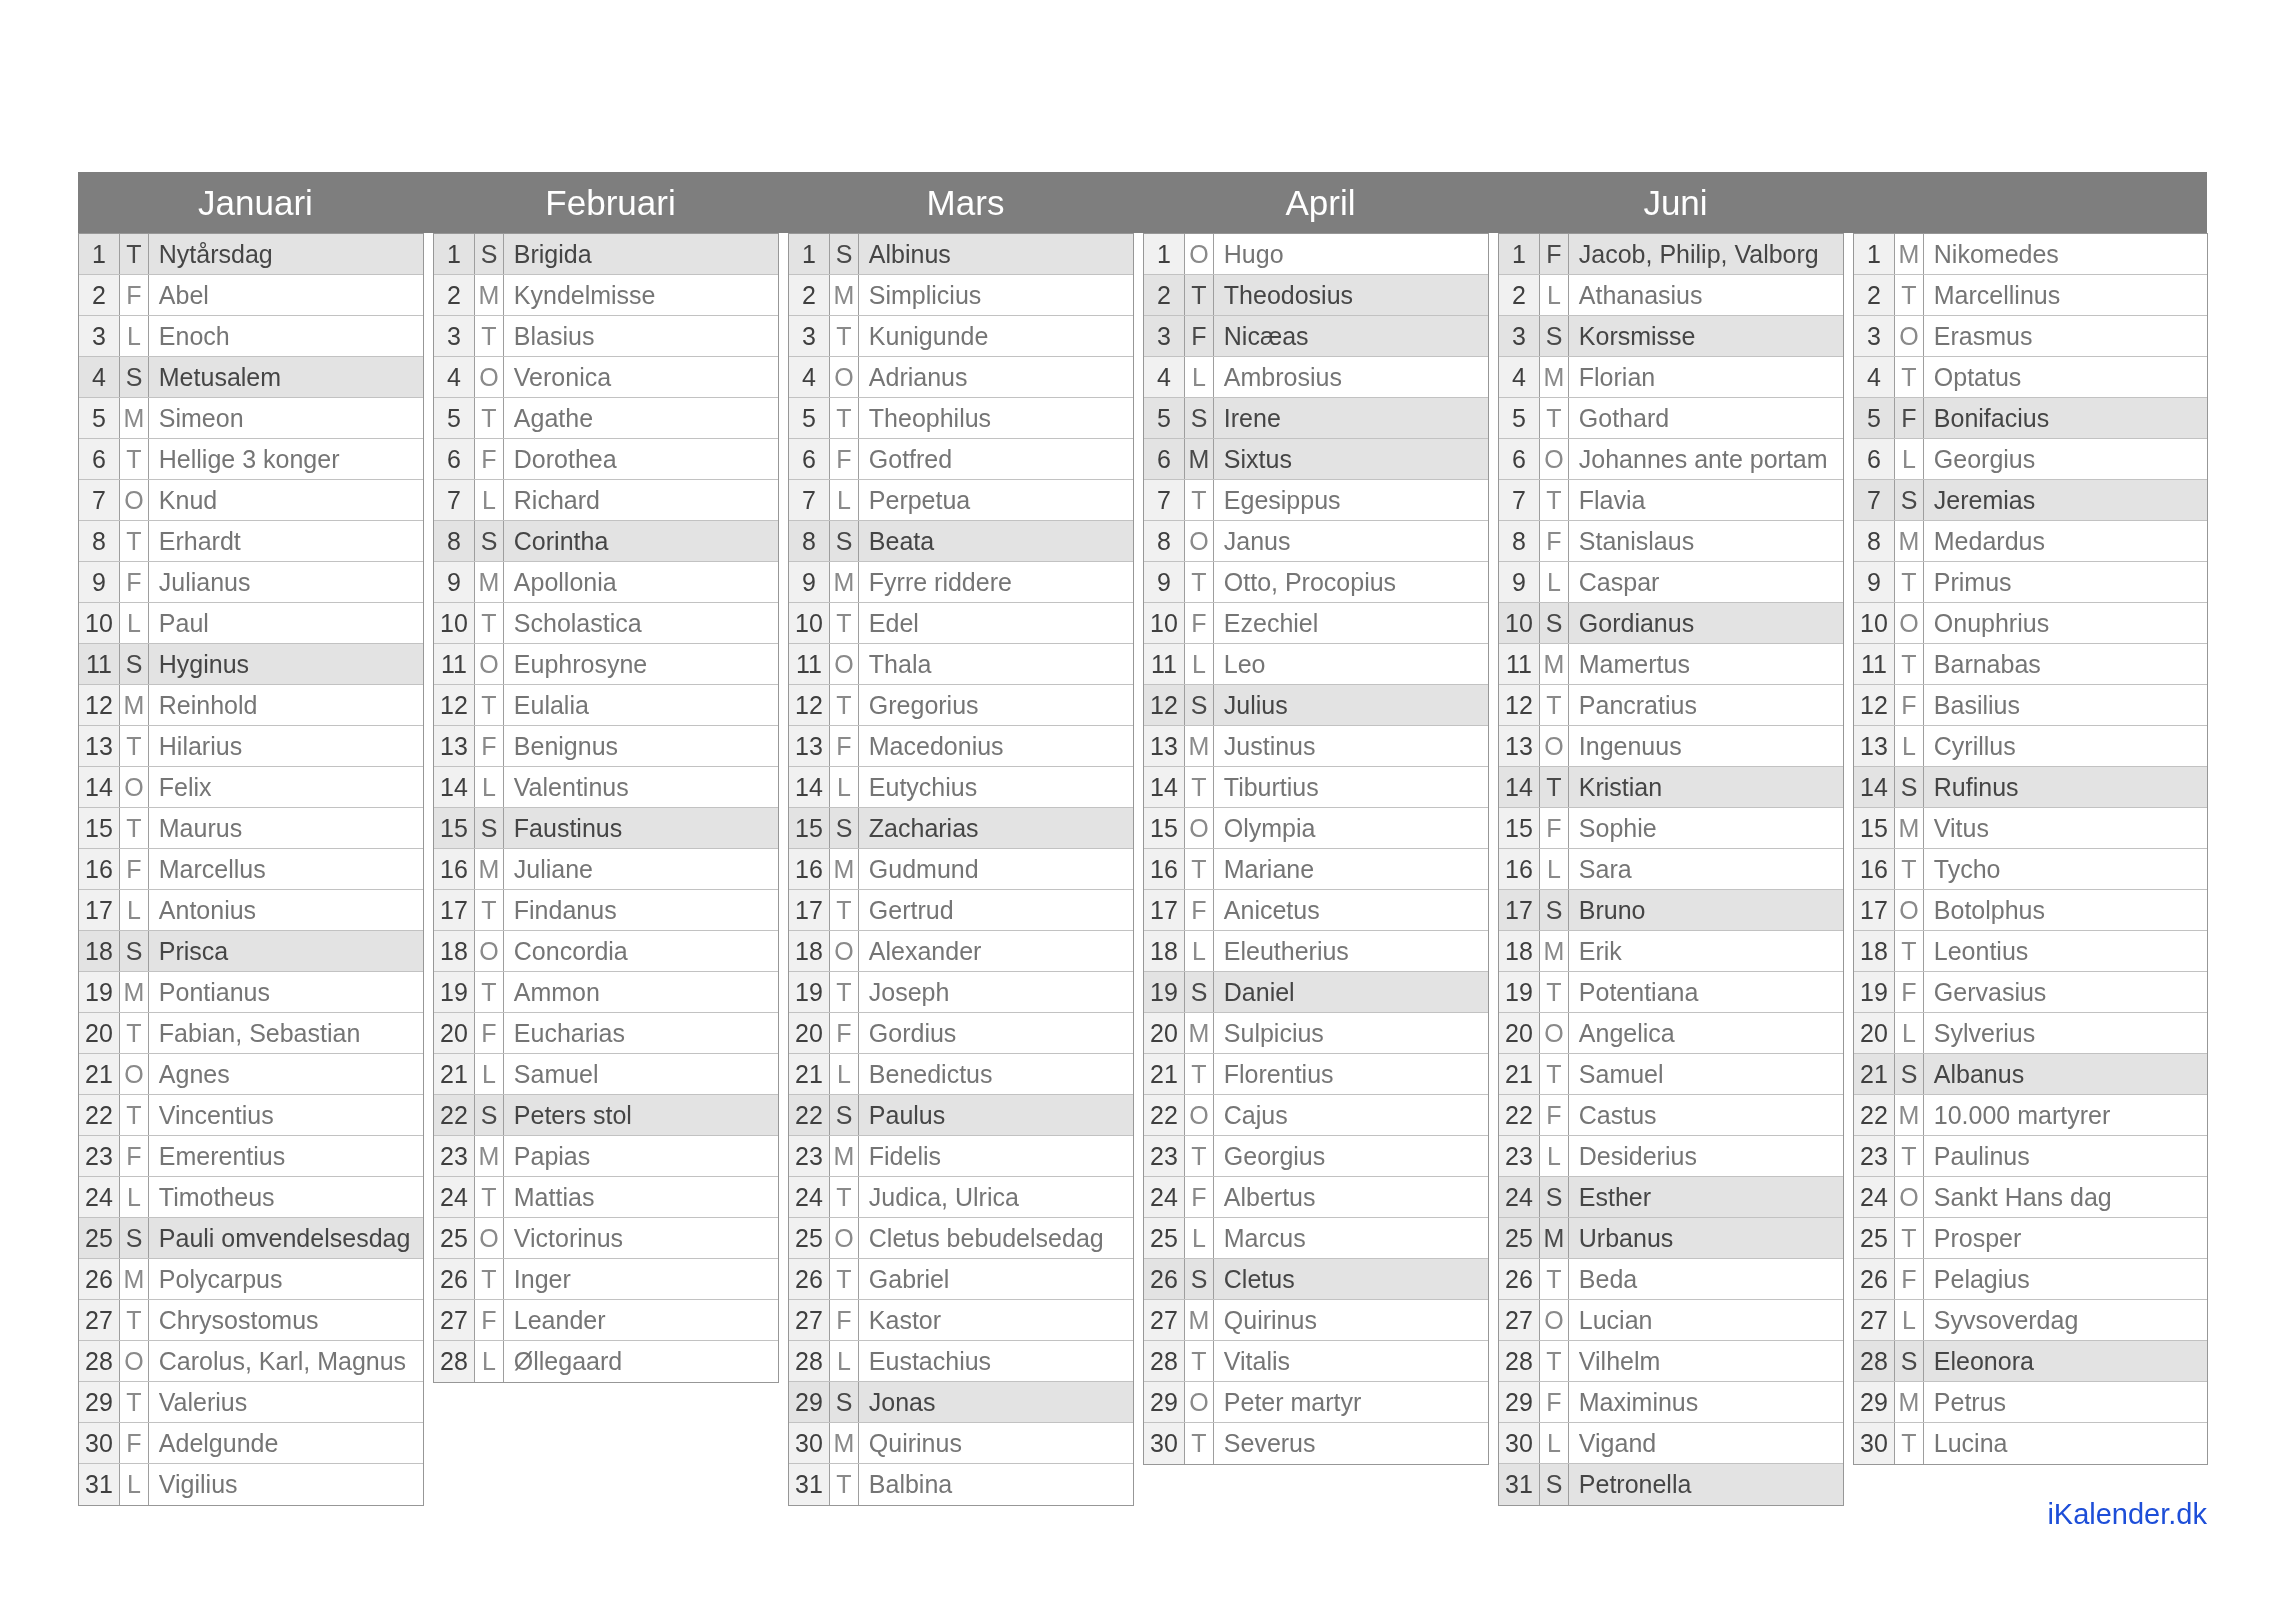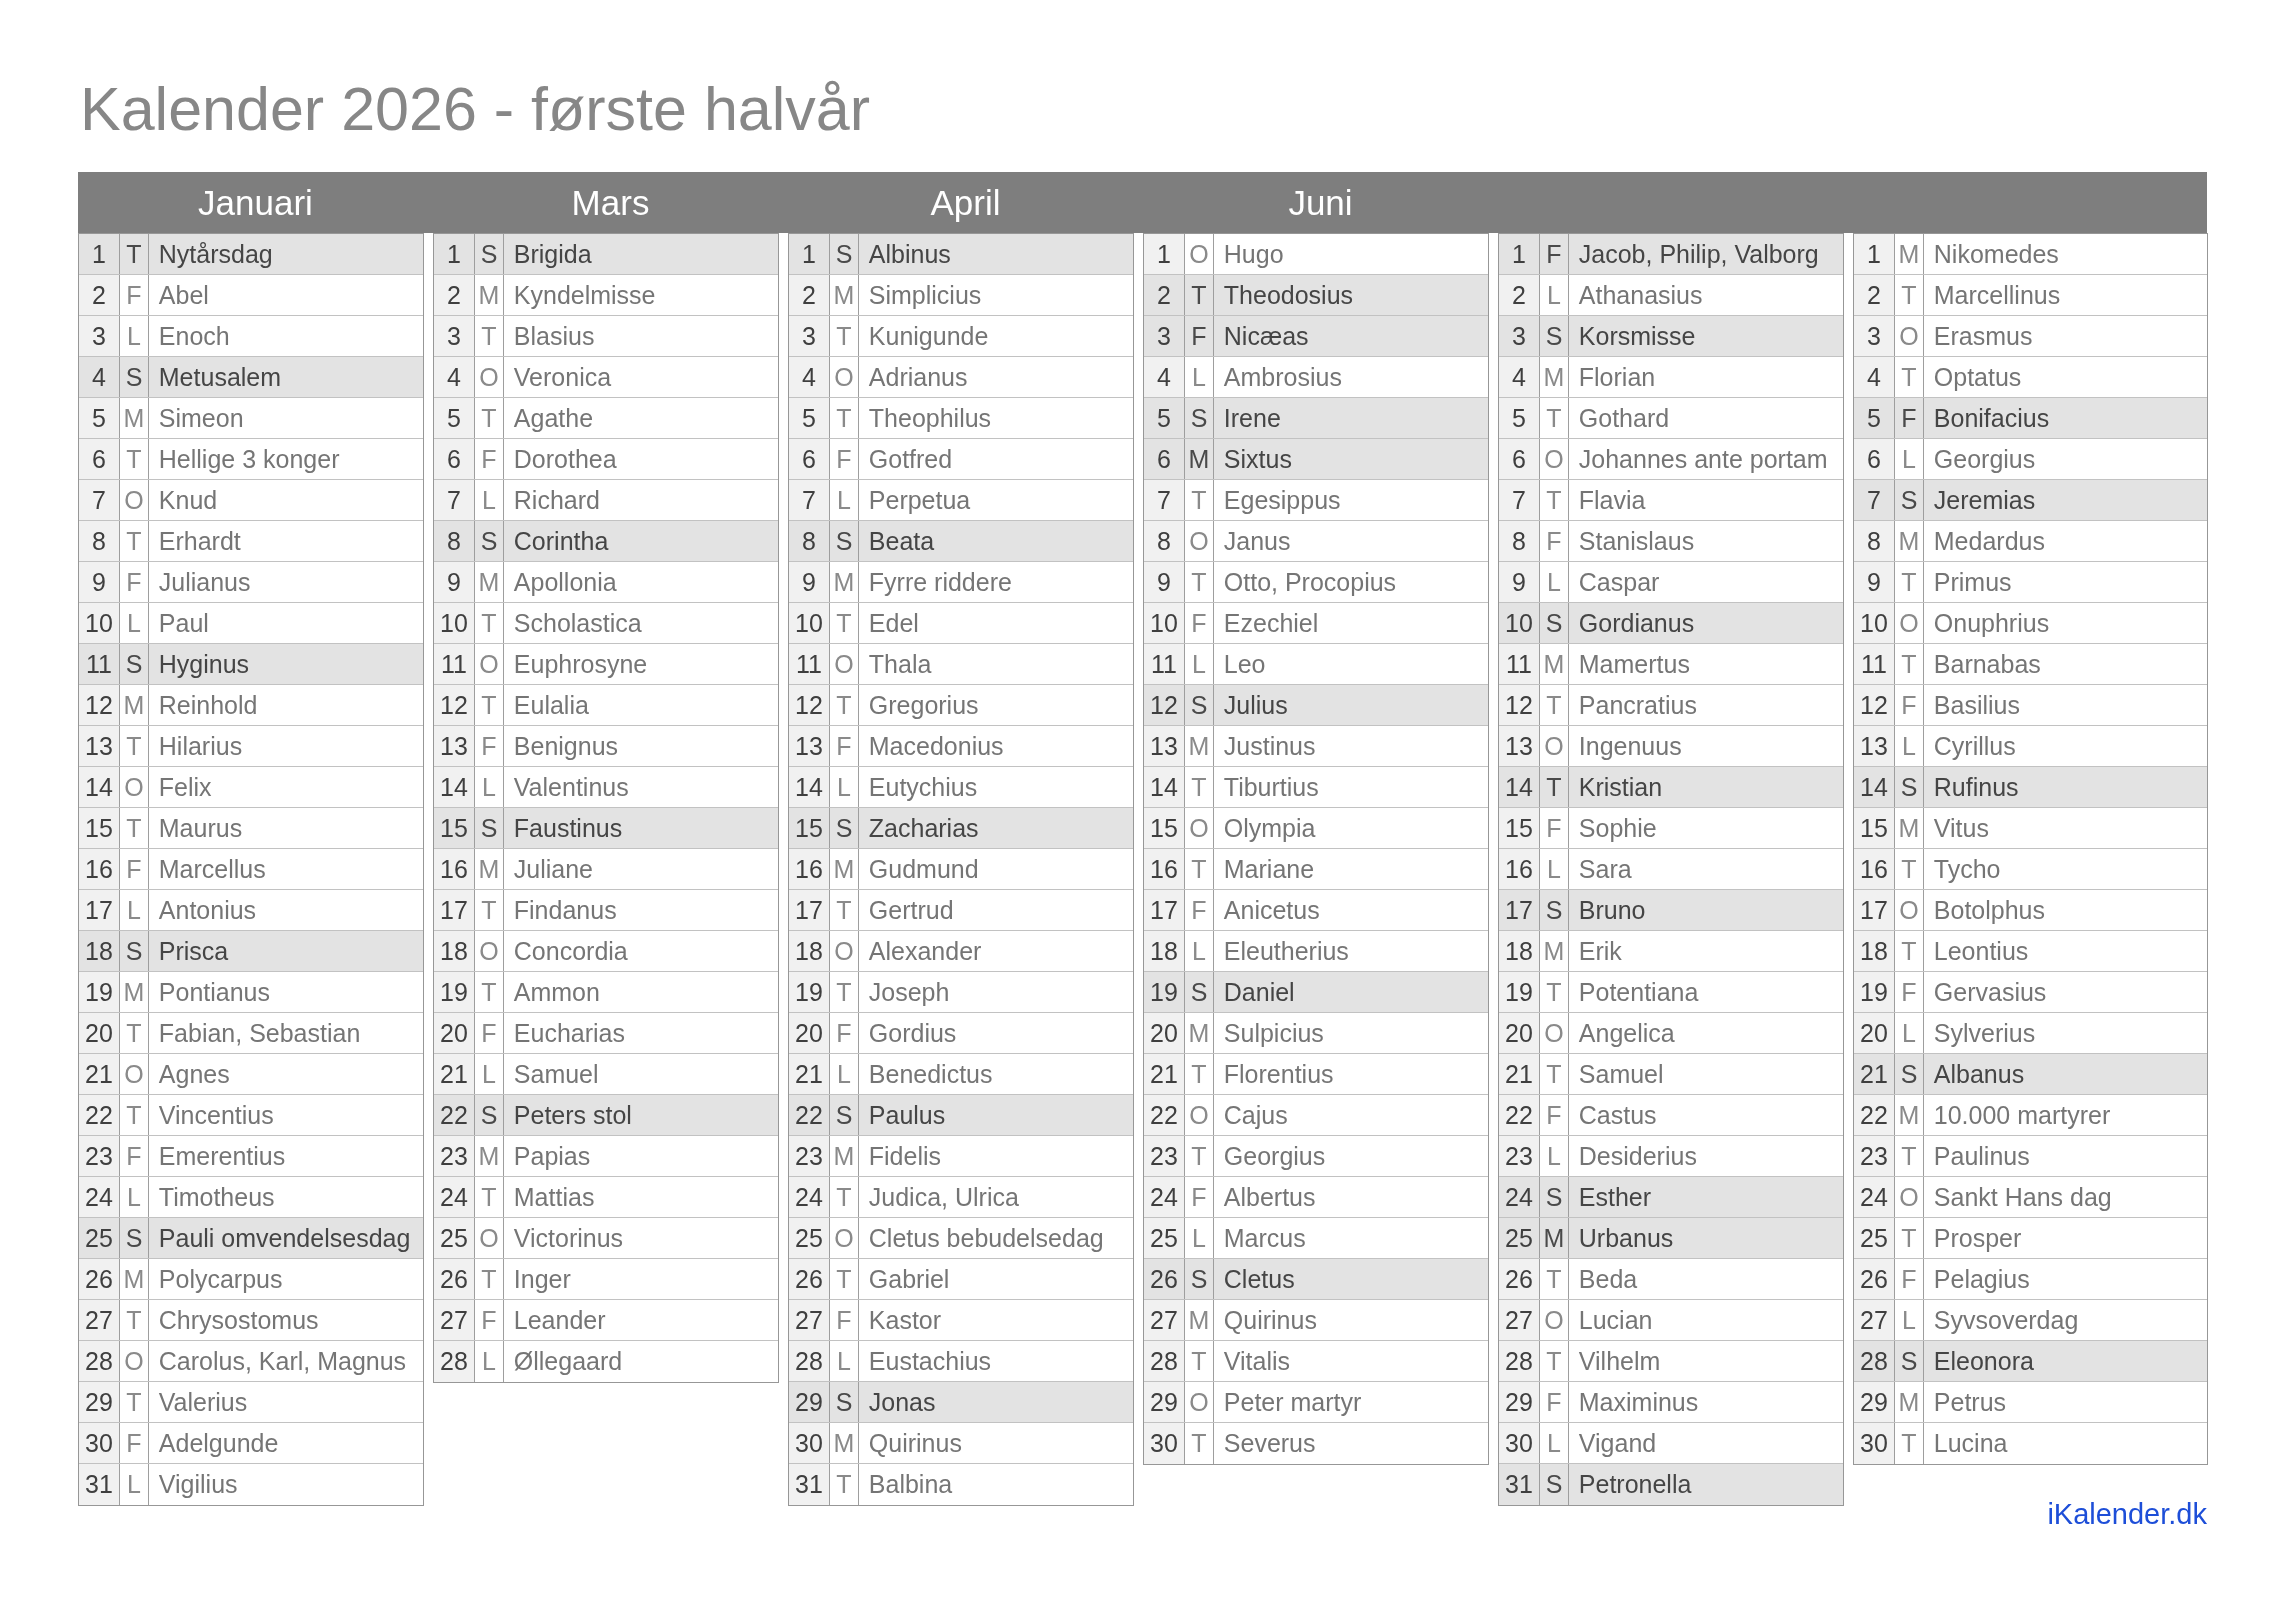--- a/index.html
+++ b/index.html
@@ -114,25 +114,25 @@
     top: 1498px;
     font-size: 29px;
     color: #1d4ed8;
     white-space: nowrap;
   }
 </style>
 </head>
 <body>
 
 <div class="page">
-  <div class="title">Kalender 2026 - første halvår</div>
 
   <div class="calendar">
     <div class="header-bar">
         <div class="header-cell">Januari</div>
+        <div class="header-cell">Februari</div>
         <div class="header-cell">Mars</div>
         <div class="header-cell">April</div>
         <div class="header-cell">Juni</div>
       </div>
     <div class="months">
         <div class="month">
           <div class="month-table">
             <div class="day-row holiday">
               <div class="cell cell-num">1</div>
               <div class="cell cell-letter">T</div>

